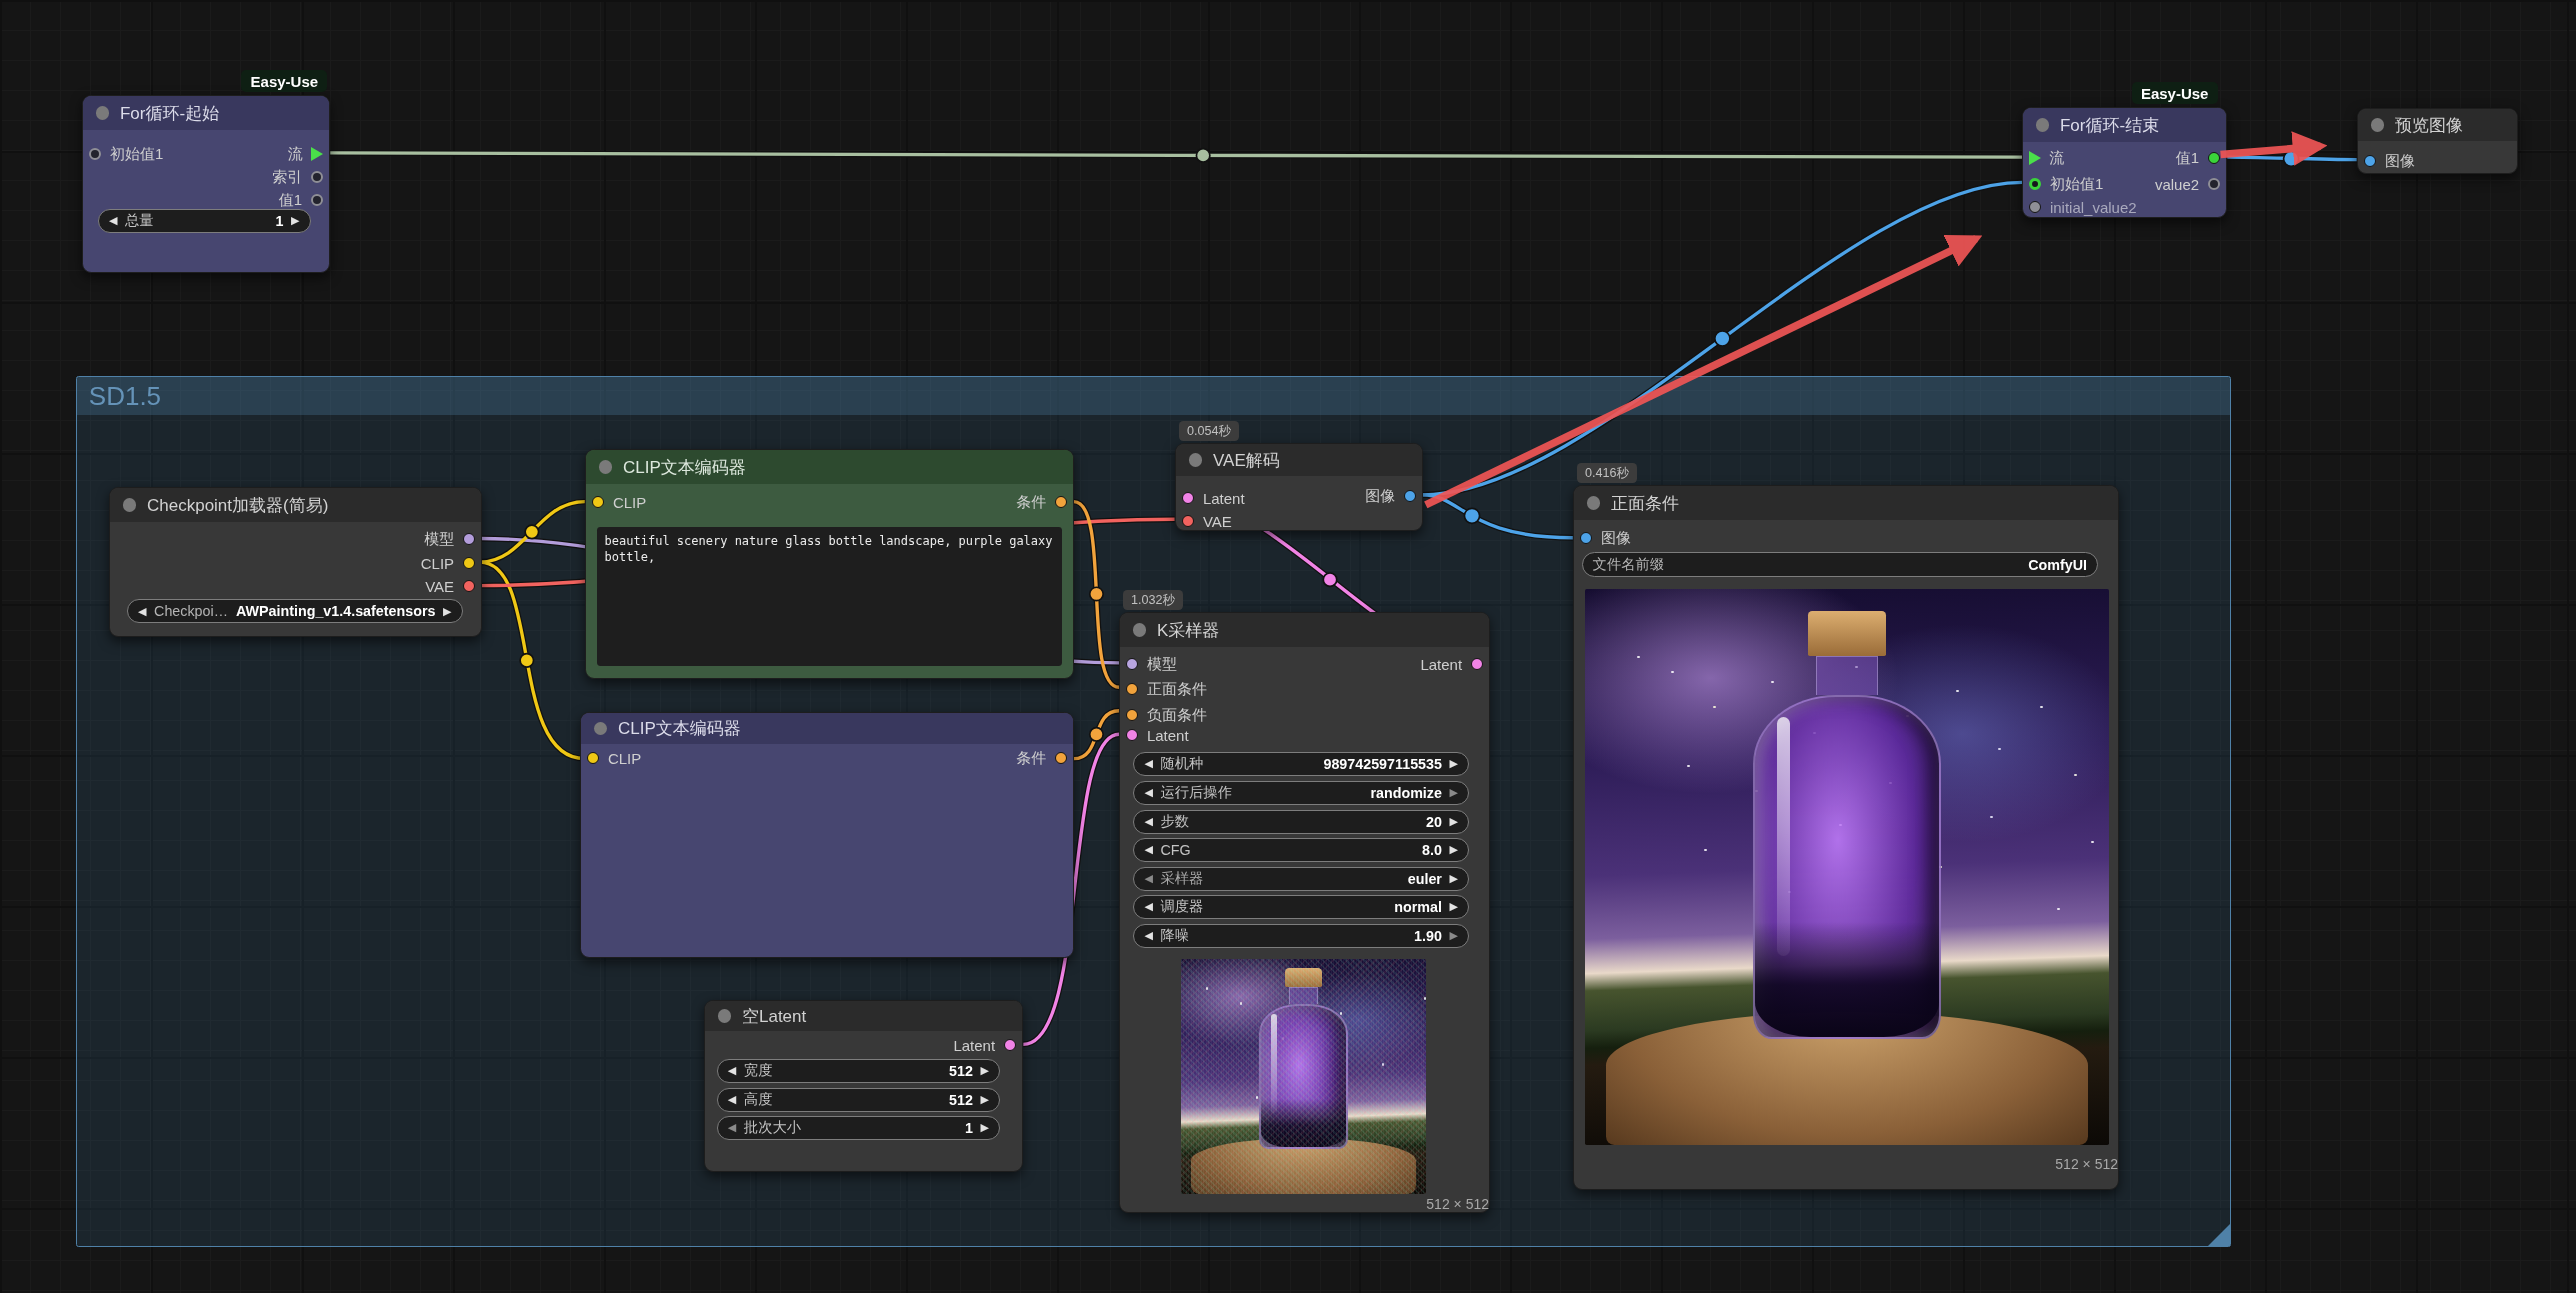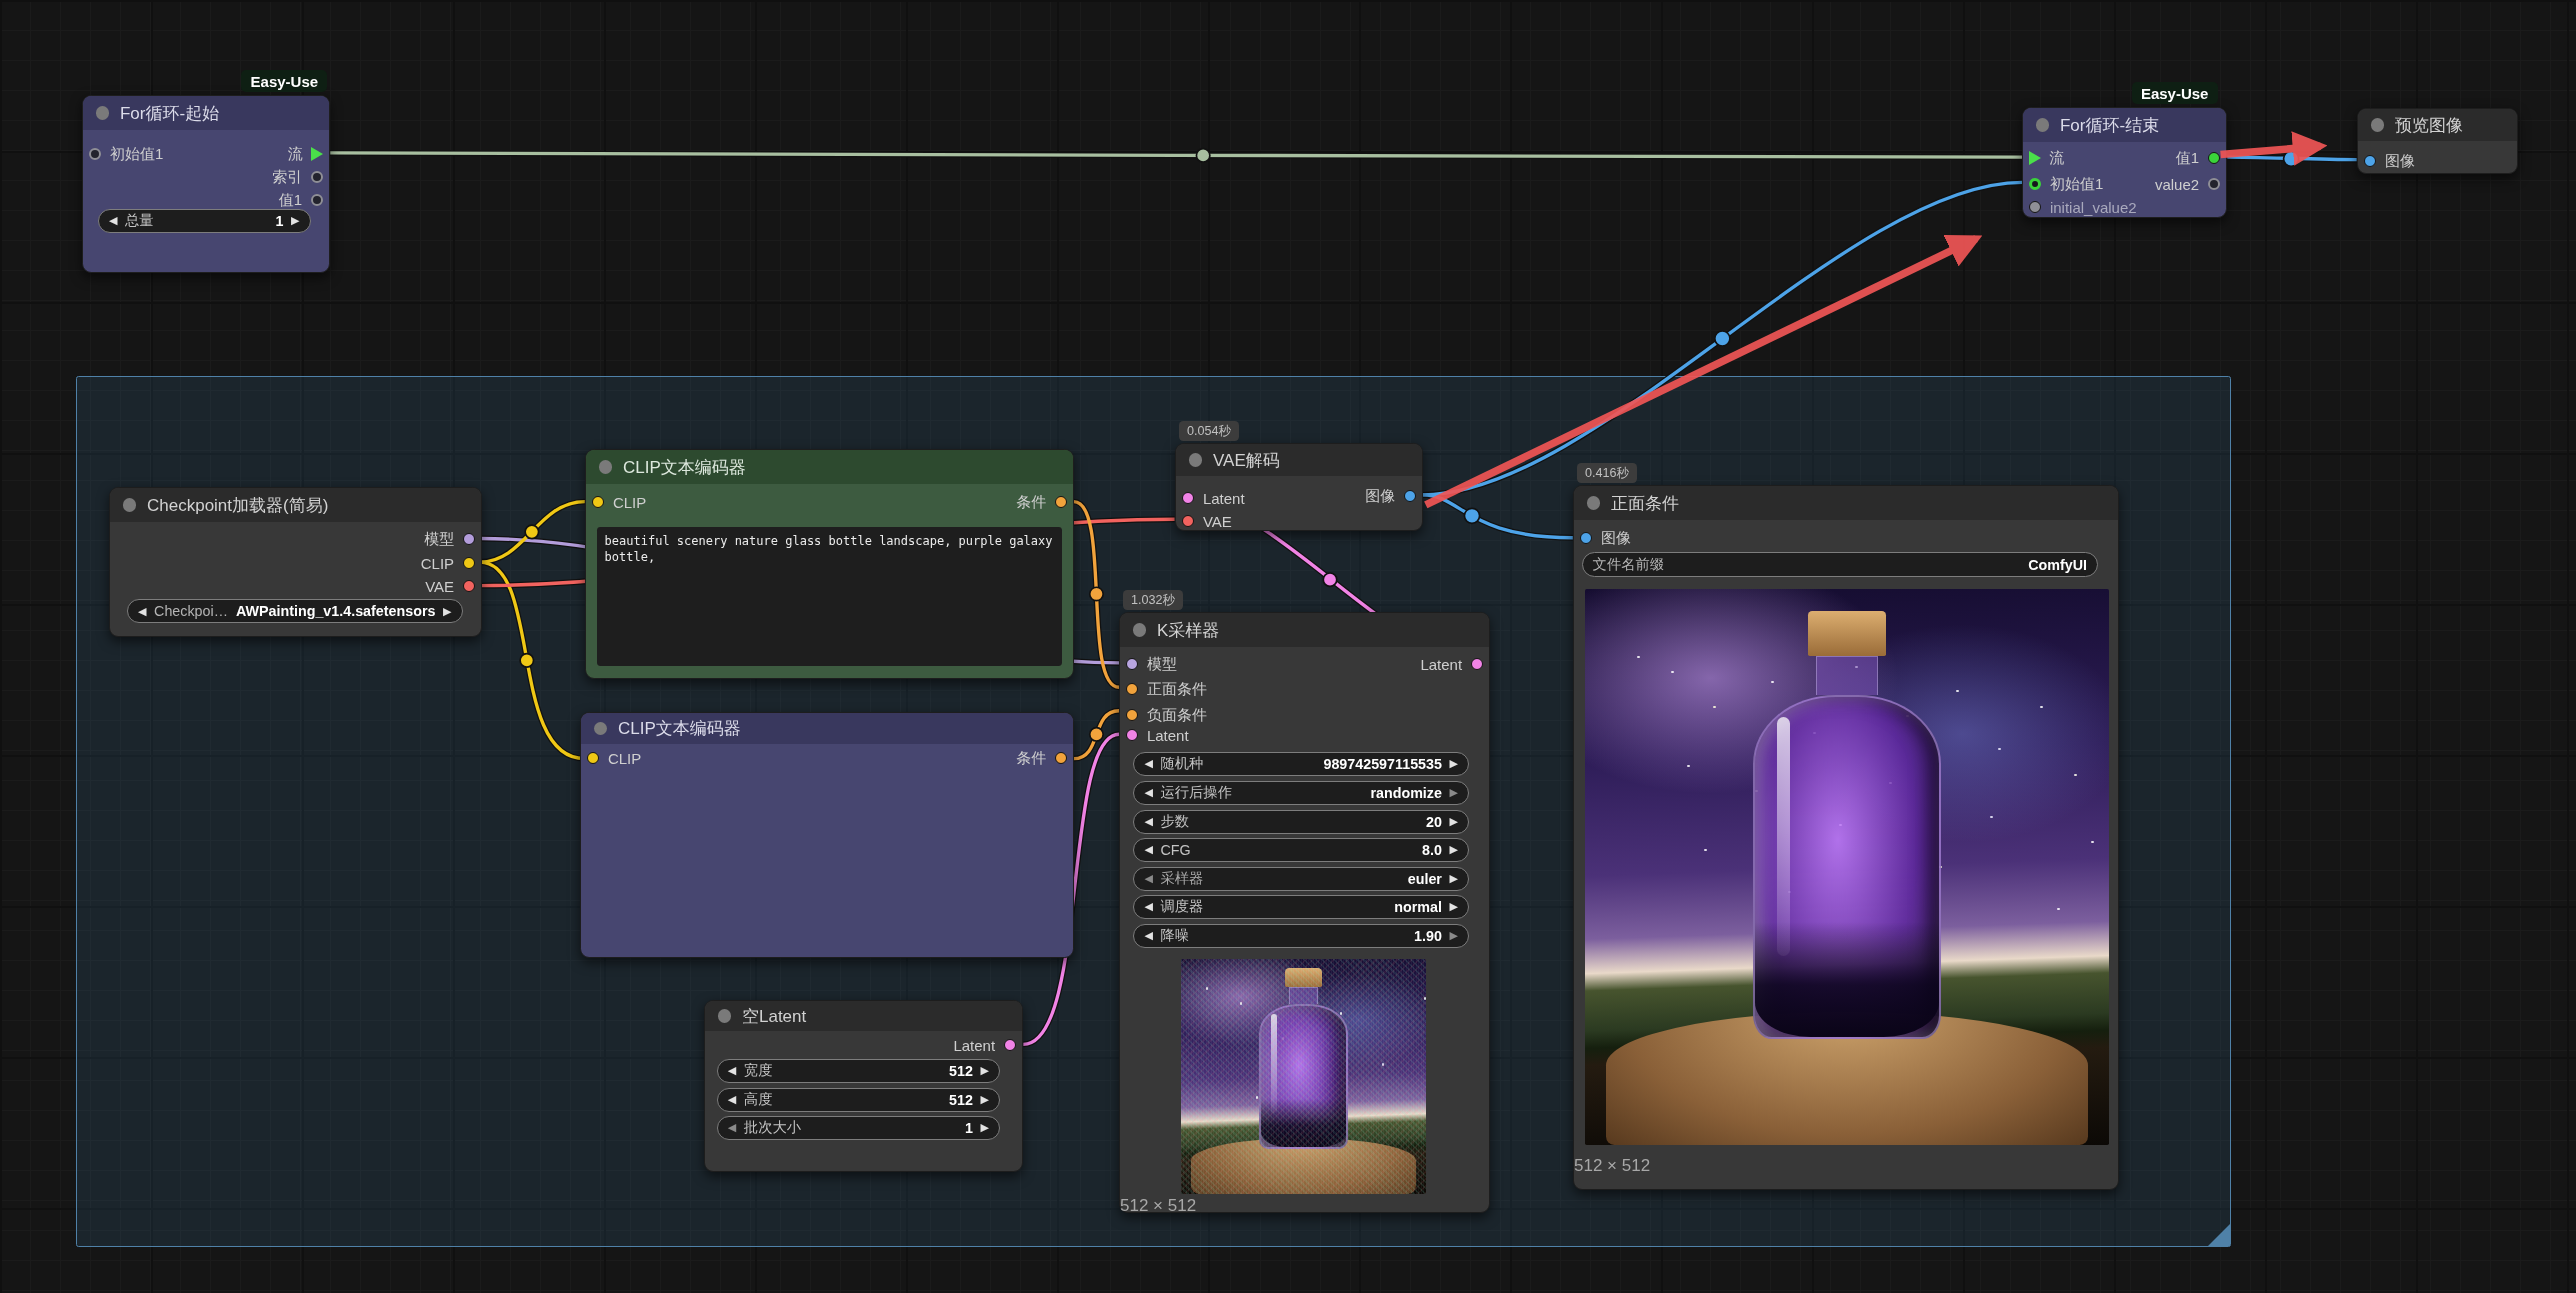--- a/index.html
+++ b/index.html
@@ -64,22 +64,22 @@
     display:flex; align-items:center; gap:7.6px; padding:0 10px;
     font-size:14.3px; color:#c4c4c4; white-space:nowrap;
   }
   .pill .pvalue { margin-left:auto; color:#fff; font-weight:bold; }
   .pill .parrow { color:#e3e3e3; font-size:11px; flex:none; }
   .prompt {
     position:absolute; background:#1e1e1e; border-radius:3.4px;
     color:#ececec; font-family:"DejaVu Sans Mono", monospace;
     font-size:12px; padding:5.9px 7.6px; line-height:1.35; overflow:hidden;
   }
-  .caption { position:absolute; left:0; right:0; text-align:left;
-             font-size:17px; color:#a8a8a8; }
+  .caption { position:absolute; left:0; right:0; text-align:right;
+             font-size:14px; color:#a8a8a8; }
   
   .badge { position:absolute; border-radius:5px; white-space:nowrap; }
   .badge.easyuse { top:-26px; padding:2.5px 9.2px; background:#0e1f13;
                    color:#fff; font-weight:bold; font-size:15px; }
   .badge.time { top:-23px; left:3.4px; padding:1.7px 7.6px; background:#3c3c3c;
                 color:#c0c0c0; font-size:12.6px; border-radius:4.2px; }
   
   .art { position:absolute; overflow:hidden; border-radius:1.7px;
     background:
       radial-gradient(ellipse 55% 32% at 24% 16%, rgba(214,168,255,.55), transparent 65%),
@@ -120,20 +120,23 @@
       repeating-linear-gradient(90deg, rgba(255,255,255,.05) 0 0.8px, transparent 0.8px 2.5px);
   }
   svg.layer { position:absolute; left:0; top:0; pointer-events:none; }
 </style>
 </head>
 <body>
 
 <div id="canvas">
 
   <div class="group" style="left:76px;top:376px;width:2155px;height:871px">
+    <div class="group-header">
+      <span>SD1.5</span>
+    </div>
     <div class="group-resize"></div>
   </div>
 
   <svg class="layer" width="2576" height="1293" viewBox="0 0 3066 1539">
     <g fill="none" stroke="#111" stroke-width="7">
       <path d="M393,182 C700,184 2100,186 2407,187"></path>
       <path d="M1693,589 C1900,589 2200,217 2407,217"></path>
       <path d="M1693,589 C1740,589 1745,640 1872,640"></path>
       <path d="M2651,187 C2690,187 2760,190 2805,190"></path>
       <path d="M571,641 C850,641 1050,789 1332,789"></path>

